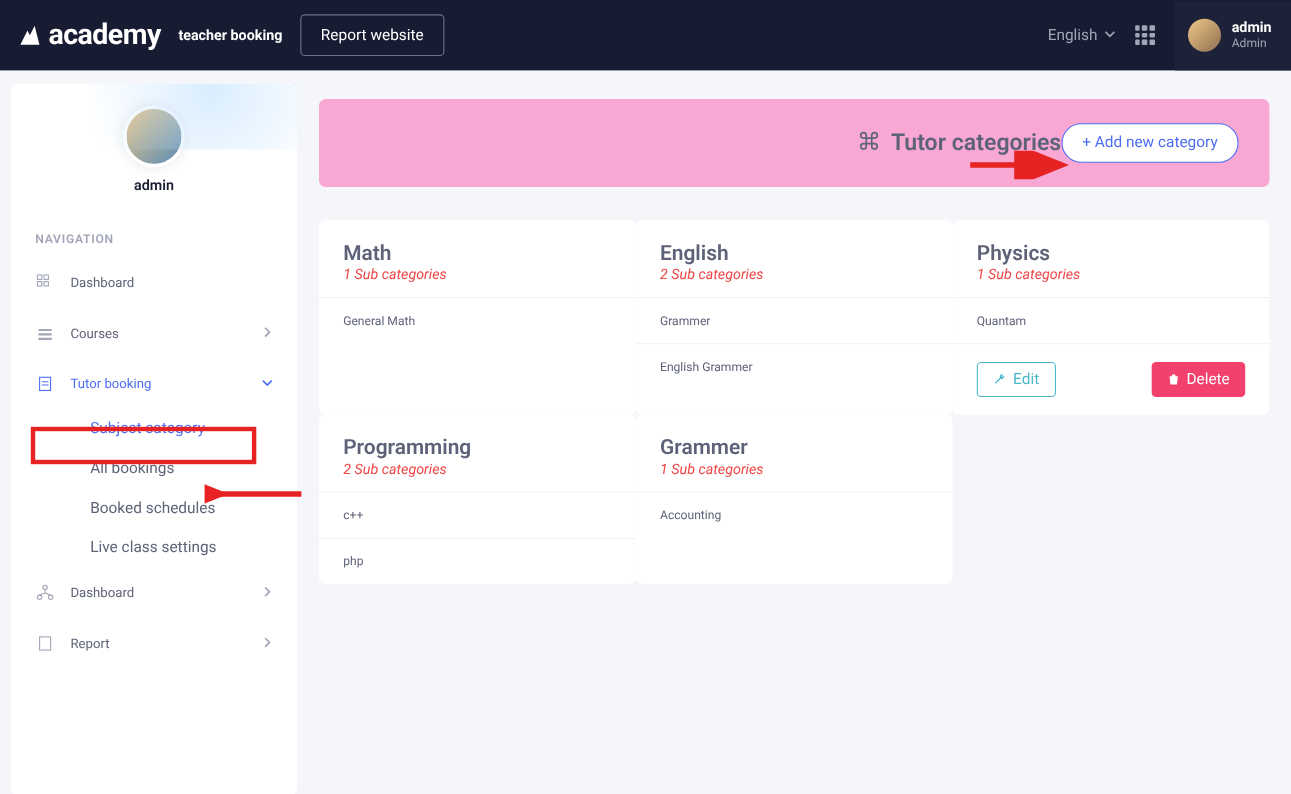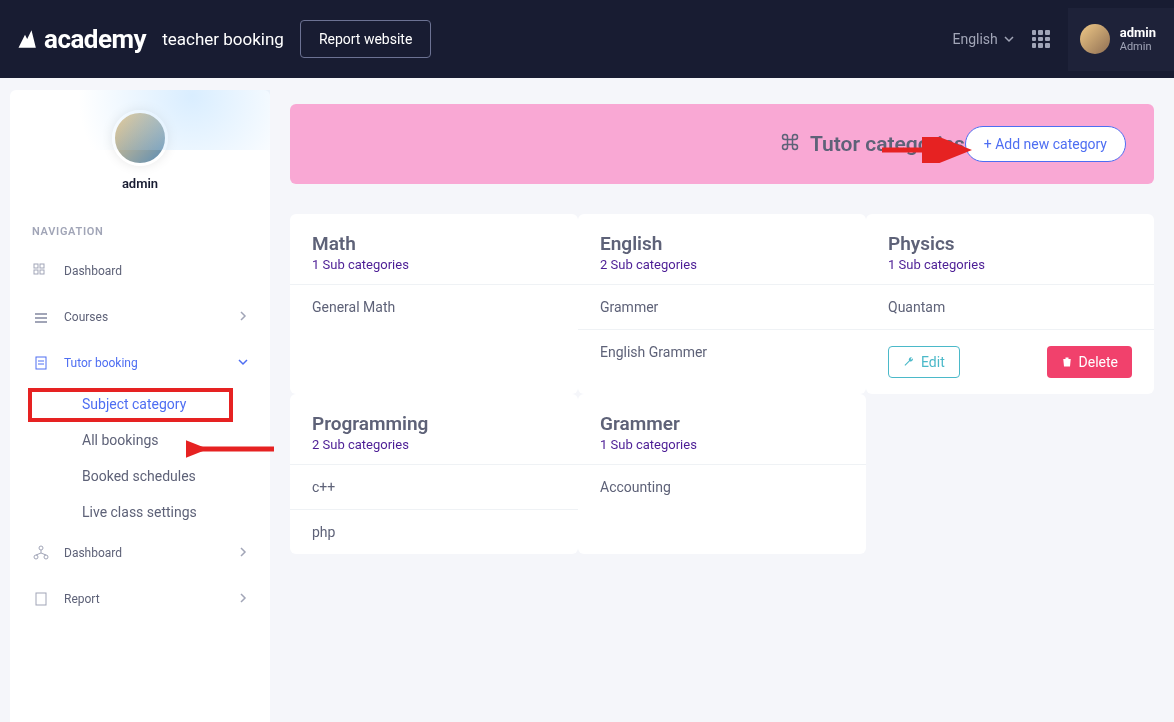--- a/index.html
+++ b/index.html
@@ -1,32 +1,32 @@
 <!DOCTYPE html>
 <html><head>
   <meta charset="utf-8">
   <style>
     * { margin: 0; padding: 0; box-sizing: border-box; font-family: -apple-system, BlinkMacSystemFont, 'Segoe UI', Roboto, sans-serif; }
     body { background: #f5f6fa; width: 1174px; height: 722px; overflow: hidden; position: relative; }
 
     
     .topnav {
-      height: 78px;
+      height: 64px;
       background: #181c32;
       display: flex;
       align-items: center;
       justify-content: space-between;
       padding: 0 0 0 12px;
       color: #fff;
     }
     .topnav-left { display: flex; align-items: center; gap: 16px; }
     .logo { display: flex; align-items: center; gap: 6px; font-weight: 700; font-size: 26px; letter-spacing: -0.5px; }
     .logo-mark { width: 26px; height: 26px; position: relative; }
     .logo-mark svg { width: 100%; height: 100%; }
-    .product-name { font-weight: 400; font-size: 17px; color: #fff; }
+    .product-name { font-weight: 700; font-size: 13px; color: #fff; }
     .visit-btn {
       border: 1px solid #6c7293;
       background: transparent;
       color: #fff;
       padding: 10px 18px;
       font-size: 14px;
       border-radius: 4px;
       cursor: pointer;
     }
     .topnav-right { display: flex; align-items: center; gap: 18px; }
@@ -125,22 +125,22 @@
       display: grid;
       grid-template-columns: repeat(3, 1fr);
     }
     .card {
       background: #fff;
       border-radius: 6px;
       overflow: hidden;
     }
     .card-head { padding: 18px 22px 12px; }
     .card-title { font-size: 19px; font-weight: 600; color: #5e6278; margin-bottom: 2px; }
-    .card-sub { font-size: 13px; color: #4c1d95; }
-    .card-row { padding: 14px 22px; font-size: 14px; color: #5e6278; border-top: 1px solid #eff2f5; }
+    .card-sub { font-size: 13px; font-style: italic; color: #ef4444; }
+    .card-row { padding: 14px 22px; font-size: 11px; color: #5e6278; border-top: 1px solid #eff2f5; }
     .card-actions { padding: 16px 22px; display: flex; gap: 12px; border-top: 1px solid #eff2f5; justify-content: space-between; }
     .action-edit {
       border: 1px solid #4bb9c9;
       background: #fff;
       color: #4bb9c9;
       padding: 7px 14px;
       font-size: 14px;
       border-radius: 4px;
       display: flex; align-items: center; gap: 6px;
       cursor: pointer;

